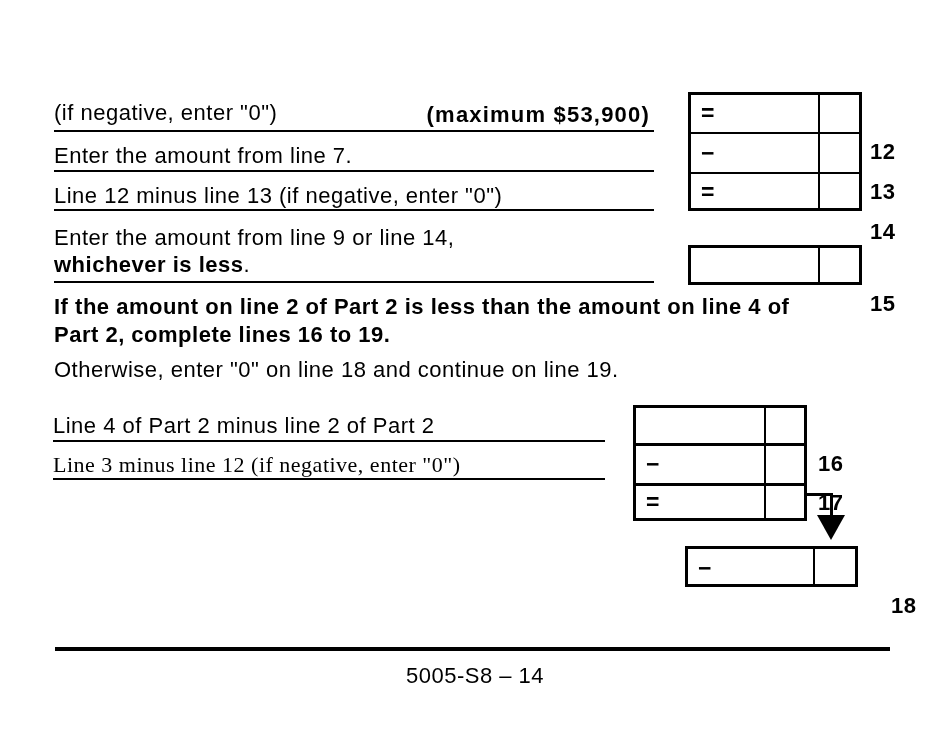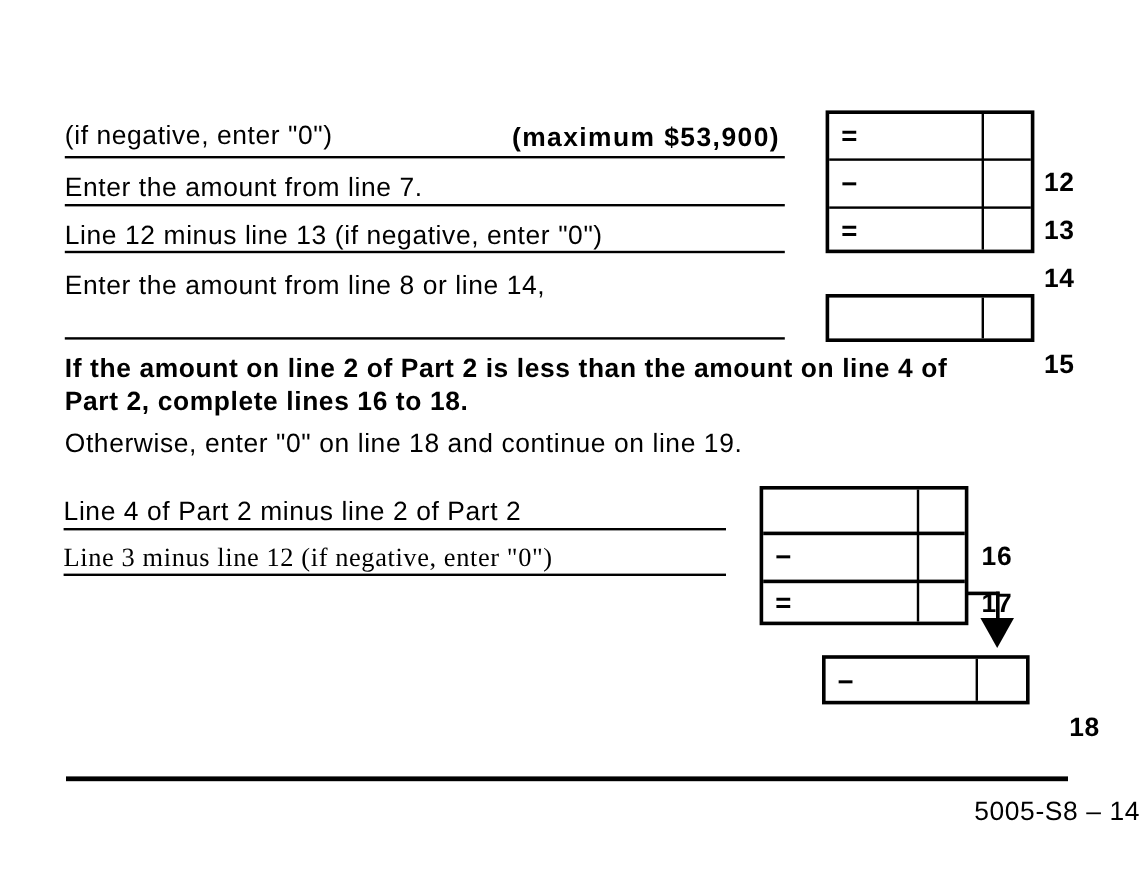--- a/index.html
+++ b/index.html
@@ -26,42 +26,43 @@
   .boldnote { position:absolute; font-weight:bold; letter-spacing:1.2px; }
   .b { font-weight:bold; }
   .field { position:absolute; top:0; bottom:0; }
   .arrowseg { position:absolute; background:#000; }
   .arrowhead {
     position:absolute; width:0; height:0;
     border-left:14px solid transparent; border-right:14px solid transparent;
     border-top:25px solid #000;
   }
   .footer-rule { position:absolute; border-top:4px solid #000; }
-  .footer-text { position:absolute; left:0; width:950px; text-align:right; }
+  .footer-text { position:absolute; left:0; width:950px; text-align:center; }
 </style>
 </head>
 <body>
 
 <div class="page">
 
   <div class="rule-row" style="left:54px; top:72px; width:600px; height:58px;">
     <span class="t" style="left:0; top:27px;">(if negative, enter "0")</span>
     <span class="t boldnote" style="right:4px; top:29px;">(maximum $53,900)</span>
   </div>
 
   <div class="rule-row" style="left:54px; top:140px; width:600px; height:30px;">
     <span class="t" style="left:0; top:2px;">Enter the amount from line 7.</span>
   </div>
 
   <div class="rule-row" style="left:54px; top:180px; width:600px; height:29px;">
     <span class="t" style="left:0; top:2px;">Line 12 minus line 13 (if negative, enter "0")</span>
   </div>
 
   <div class="rule-row" style="left:54px; top:222px; width:600px; height:59px;">
-    <span class="t" style="left:0; top:2px;">Enter the amount from line 8 or line 14,</span>
+    <span class="t" style="left:0; top:2px;">Enter the amount from line 9 or line 14,</span>
+    <span class="t" style="left:0; top:29px;"><span class="b">whichever is less</span><span>.</span></span>
   </div>
 
   <div class="boxstack" style="left:688px; top:92px; width:174px; height:119px;">
     <div class="vdiv" style="left:127px;"></div>
     <div class="hdiv" style="top:36.5px;"></div>
     <div class="hdiv" style="top:76.5px;"></div>
     <span class="sign" style="top:5px;">=</span>
     <span class="sign" style="top:45px;">−</span>
     <span class="sign" style="top:84px;">=</span>
     <div class="field" style="left:0; top:0; width:127px; height:36px;"></div>
@@ -77,21 +78,21 @@
 
   <div class="amtbox" style="left:688px; top:245px; width:174px; height:40px;">
     <div class="vdiv" style="left:127px;"></div>
     <div class="field" style="left:0; width:127px;"></div>
     <div class="field" style="left:129px; right:0;"></div>
   </div>
   <span class="lineno" style="left:870px; top:251px;">15</span>
 
   <div class="t" style="left:54px; top:293px; line-height:28px;font-weight:bold;">
     <span style="display:block;">If the amount on line 2 of Part 2 is less than the amount on line 4 of</span>
-    <span style="display:block;">Part 2, complete lines 16 to 18.</span>
+    <span style="display:block;">Part 2, complete lines 16 to 19.</span>
   </div>
   <div class="t" style="left:54px; top:356px;">Otherwise, enter "0" on line 18 and continue on line 19.</div>
 
   <div class="rule-row" style="left:53px; top:409px; width:552px; height:31px;text-align:right;">
     <span class="t" style="left:0; top:3px;">Line 4 of Part 2 minus line 2 of Part 2</span>
   </div>
   <div class="rule-row" style="left:53px; top:448px; width:552px; height:30px;">
     <span class="t" style="left:0; top:3px;font-family:Liberation Serif, serif;">Line 3 minus line 12 (if negative, enter "0")</span>
   </div>
 

